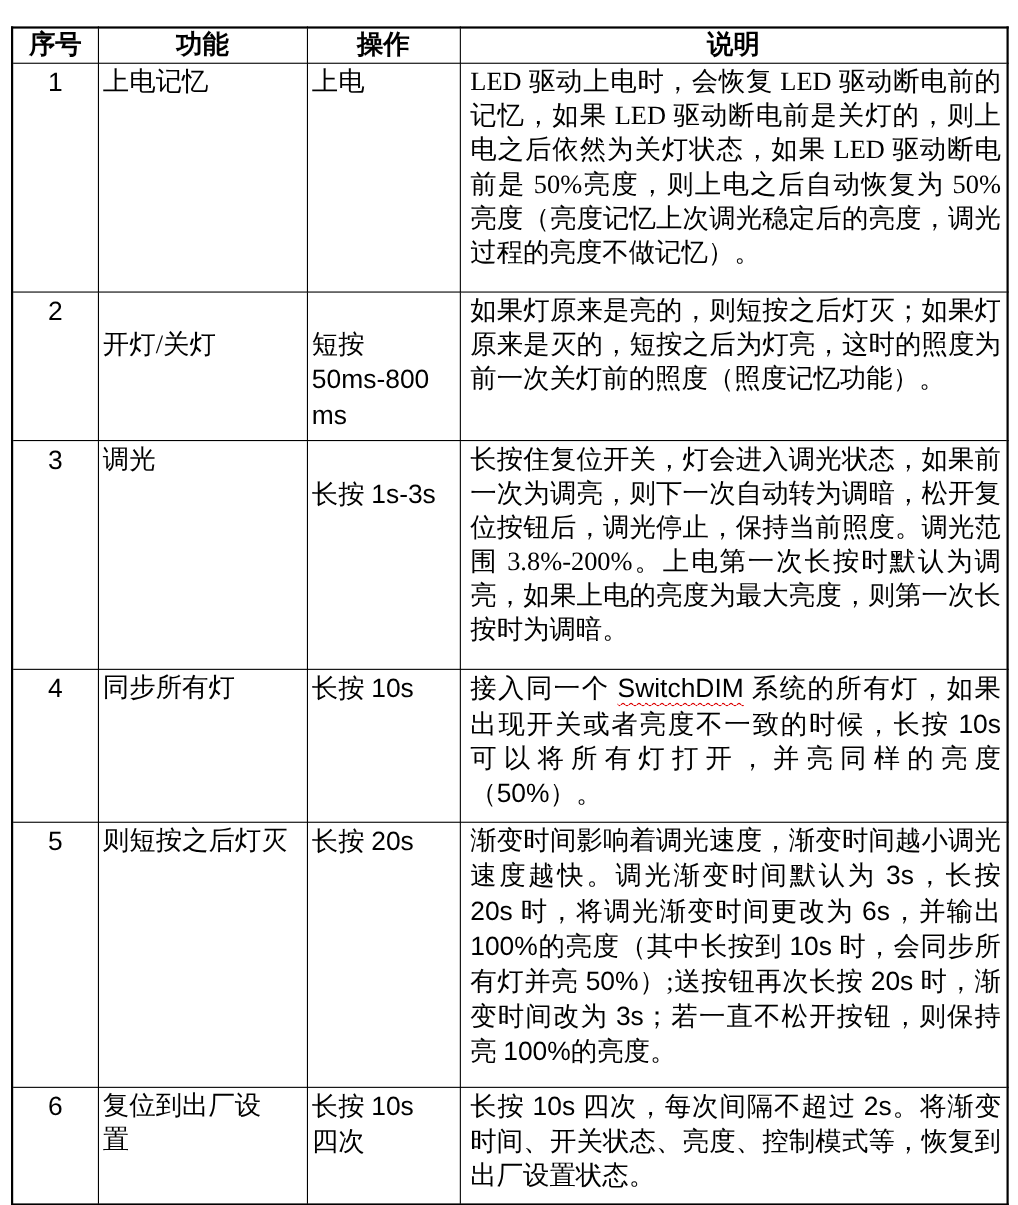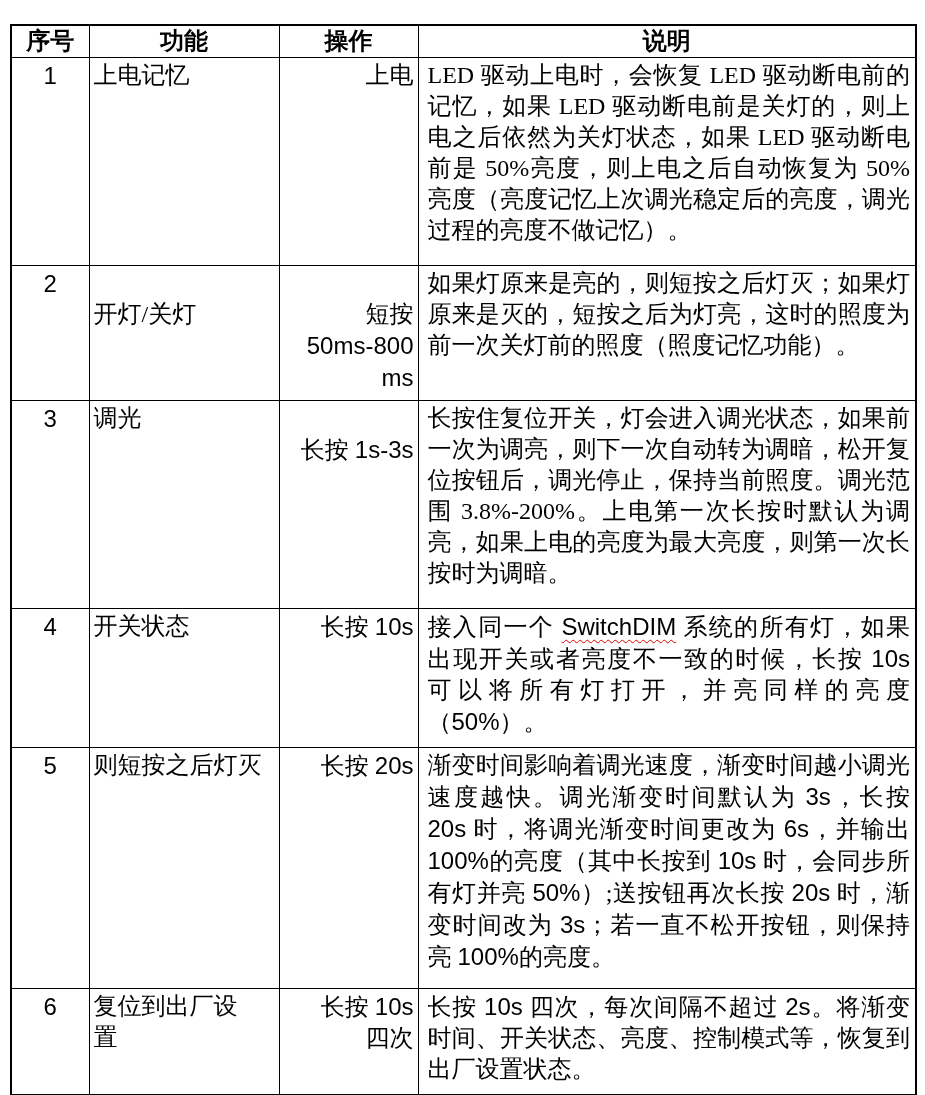--- a/index.html
+++ b/index.html
@@ -44,21 +44,21 @@
     padding: 1px 2px;
   }
   
   col.c-no   { width: 78px;  }
   col.c-func { width: 190px; }
   col.c-op   { width: 139px; }
   col.c-desc { width: 498px; }
 
   td.cell-no   { text-align: center; }
   td.cell-func { text-align: left; white-space: pre-line; }
-  td.cell-op   { text-align: right; white-space: pre-line; }
+  td.cell-op   { text-align: left; white-space: pre-line; }
   td.cell-desc {
     text-align: justify;
     text-justify: inter-character;
     padding: 2px 5px 2px 9px;
   }
   
   tbody tr:nth-child(1) { height: 208px; }
   tbody tr:nth-child(2) { height: 135px; }
   tbody tr:nth-child(3) { height: 208px; }
   tbody tr:nth-child(4) { height: 139px; }
@@ -109,21 +109,21 @@
     <td class="cell-desc lat-serif">如果灯原来是亮的，则短按之后灯灭；如果灯原来是灭的，短按之后为灯亮，这时的照度为前一次关灯前的照度（照度记忆功能）。</td>
   </tr>
         <tr>
     <td class="cell-no lat-sans"><span class="lat">3</span></td>
     <td class="cell-func">调光</td>
     <td class="cell-op lat-sans"><br>长按 <span class="lat">1s-3s</span></td>
     <td class="cell-desc lat-serif">长按住复位开关，灯会进入调光状态，如果前一次为调亮，则下一次自动转为调暗，松开复位按钮后，调光停止，保持当前照度。调光范围 <span class="lat">3.8%-200%</span>。上电第一次长按时默认为调亮，如果上电的亮度为最大亮度，则第一次长按时为调暗。</td>
   </tr>
         <tr>
     <td class="cell-no lat-sans"><span class="lat">4</span></td>
-    <td class="cell-func">开关状态</td>
+    <td class="cell-func">同步所有灯</td>
     <td class="cell-op lat-sans">长按 <span class="lat">10s</span></td>
     <td class="cell-desc lat-sans">接入同一个 <span class="lat"><span class="misspell">SwitchDIM</span></span> 系统的所有灯，如果出现开关或者亮度不一致的时候，长按 <span class="lat">10s</span> 可以将所有灯打开，并亮同样的亮度（<span class="lat">50%</span>）。</td>
   </tr>
         <tr>
     <td class="cell-no lat-sans"><span class="lat">5</span></td>
     <td class="cell-func">则短按之后灯灭</td>
     <td class="cell-op lat-sans">长按 <span class="lat">20s</span></td>
     <td class="cell-desc lat-sans">渐变时间影响着调光速度，渐变时间越小调光速度越快。调光渐变时间默认为 <span class="lat">3s</span>，长按 <span class="lat">20s</span> 时，将调光渐变时间更改为 <span class="lat">6s</span>，并输出 <span class="lat">100%</span>的亮度（其中长按到 <span class="lat">10s</span> 时，会同步所有灯并亮 <span class="lat">50%</span>）;送按钮再次长按 <span class="lat">20s</span> 时，渐变时间改为 <span class="lat">3s</span>；若一直不松开按钮，则保持亮 <span class="lat">100%</span>的亮度。</td>
   </tr>
         <tr>

